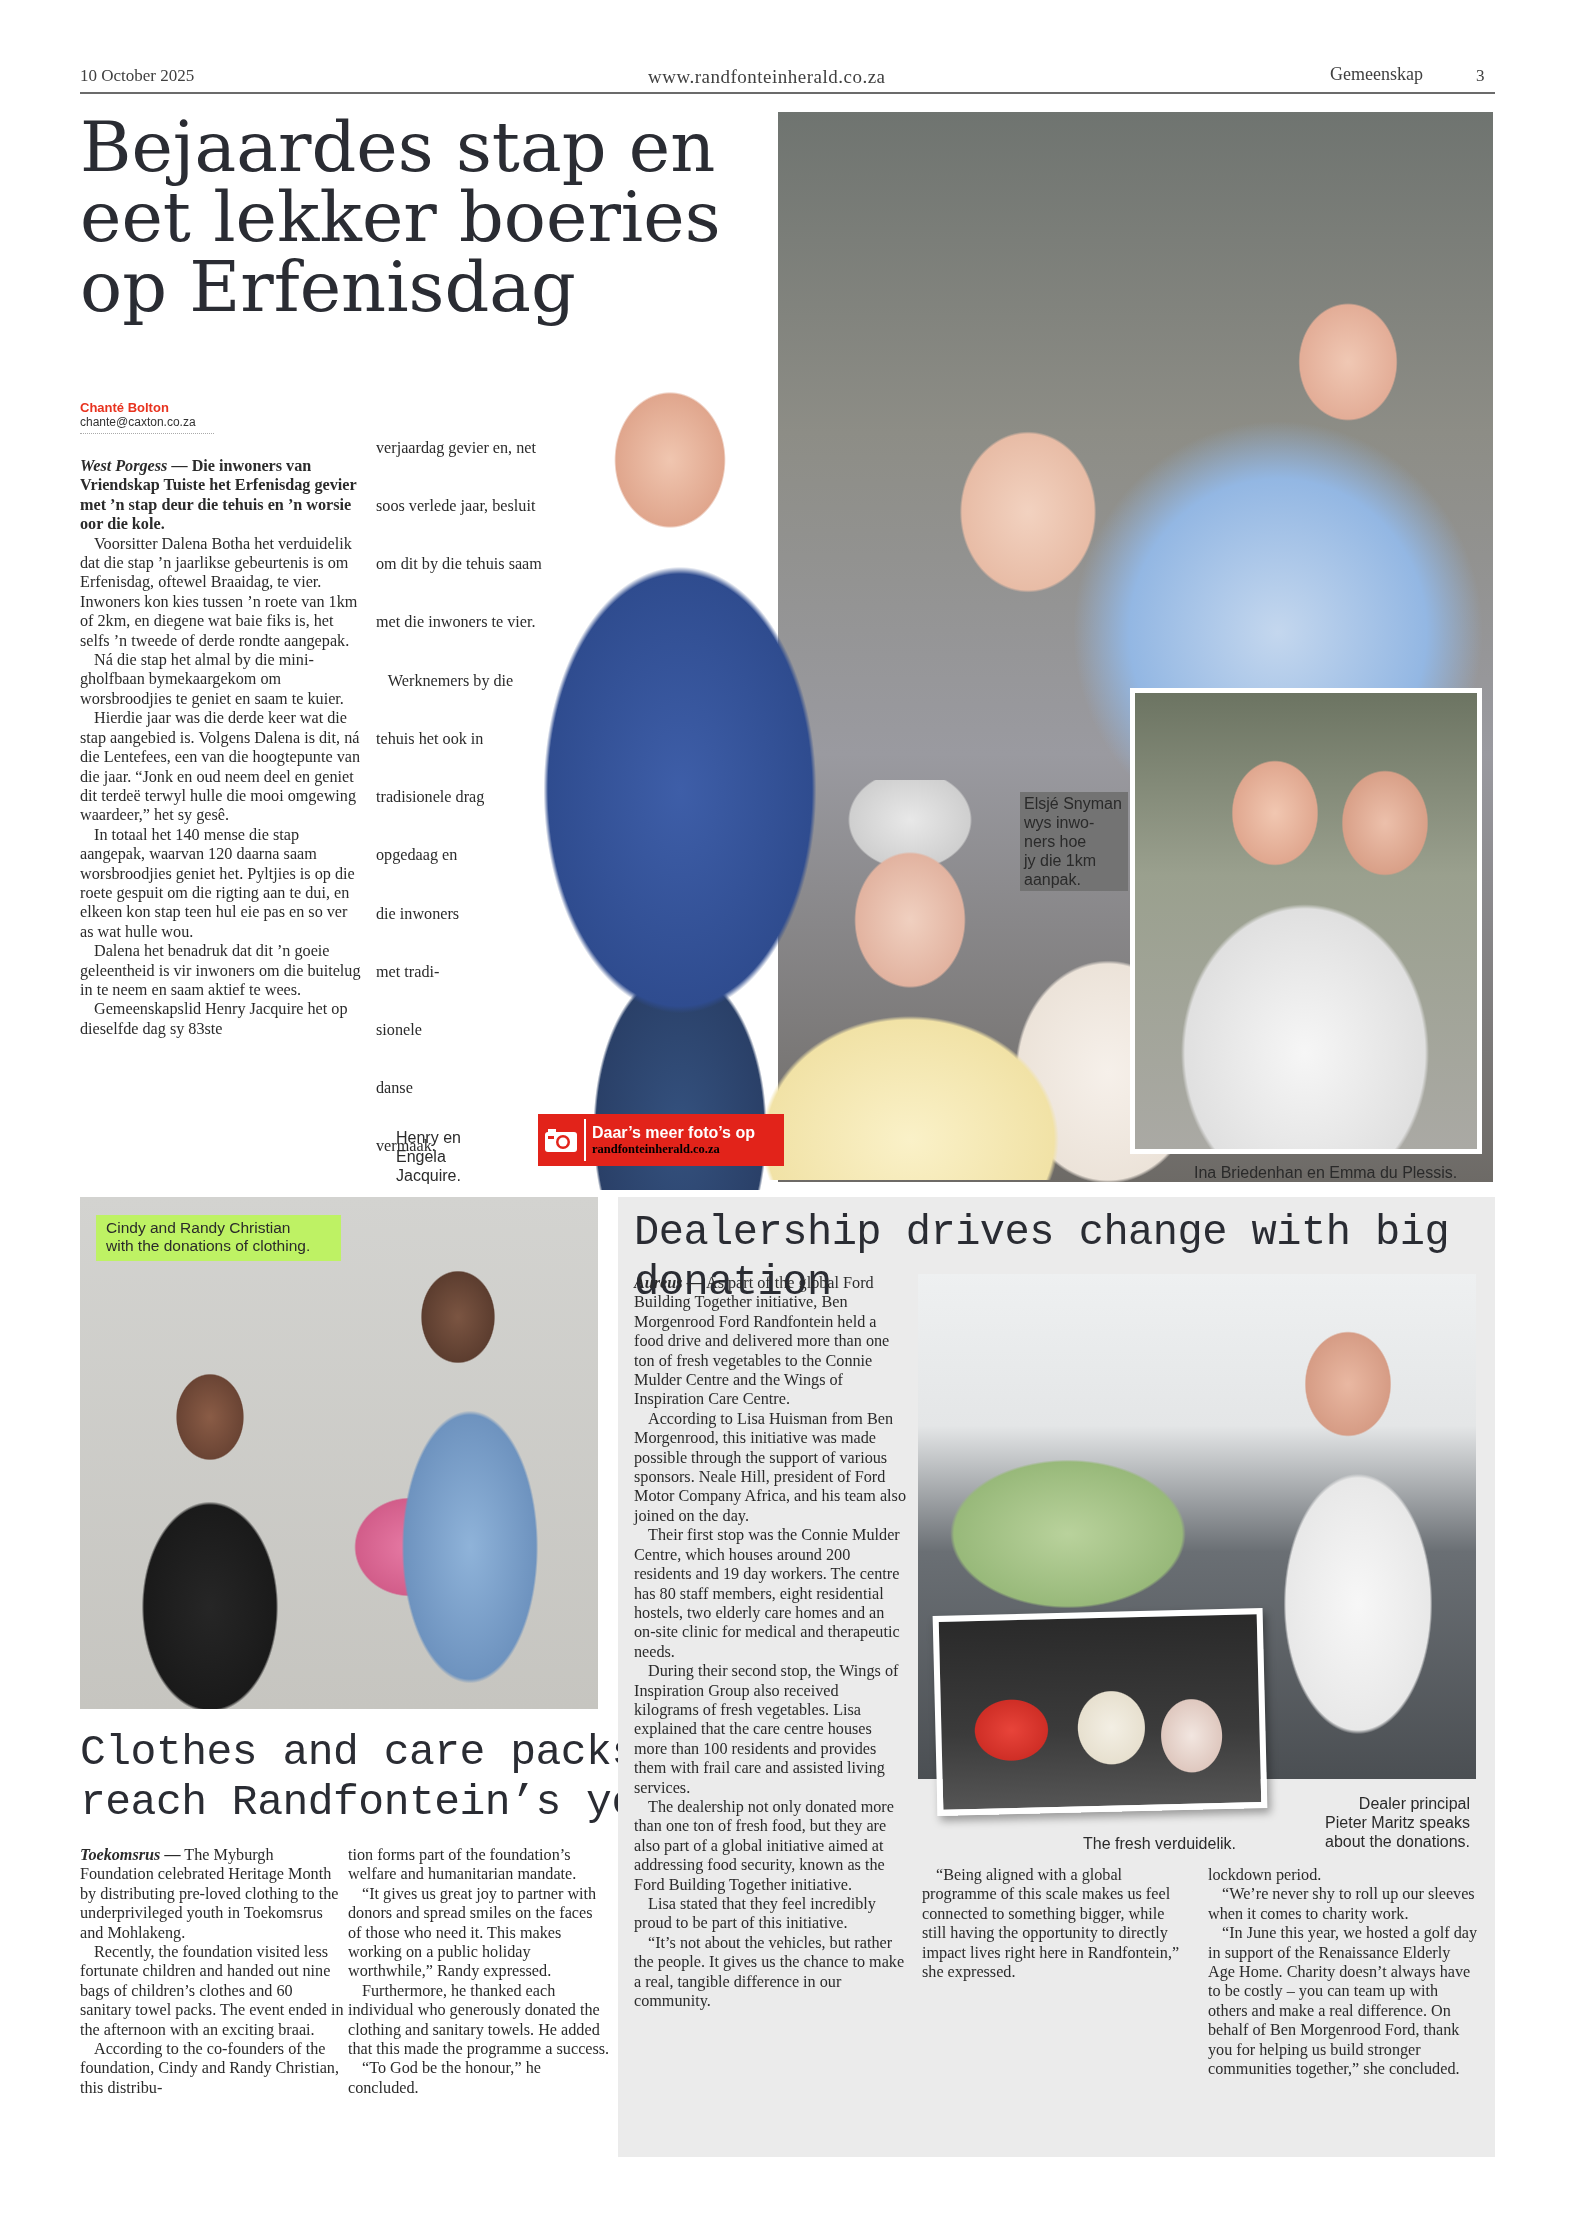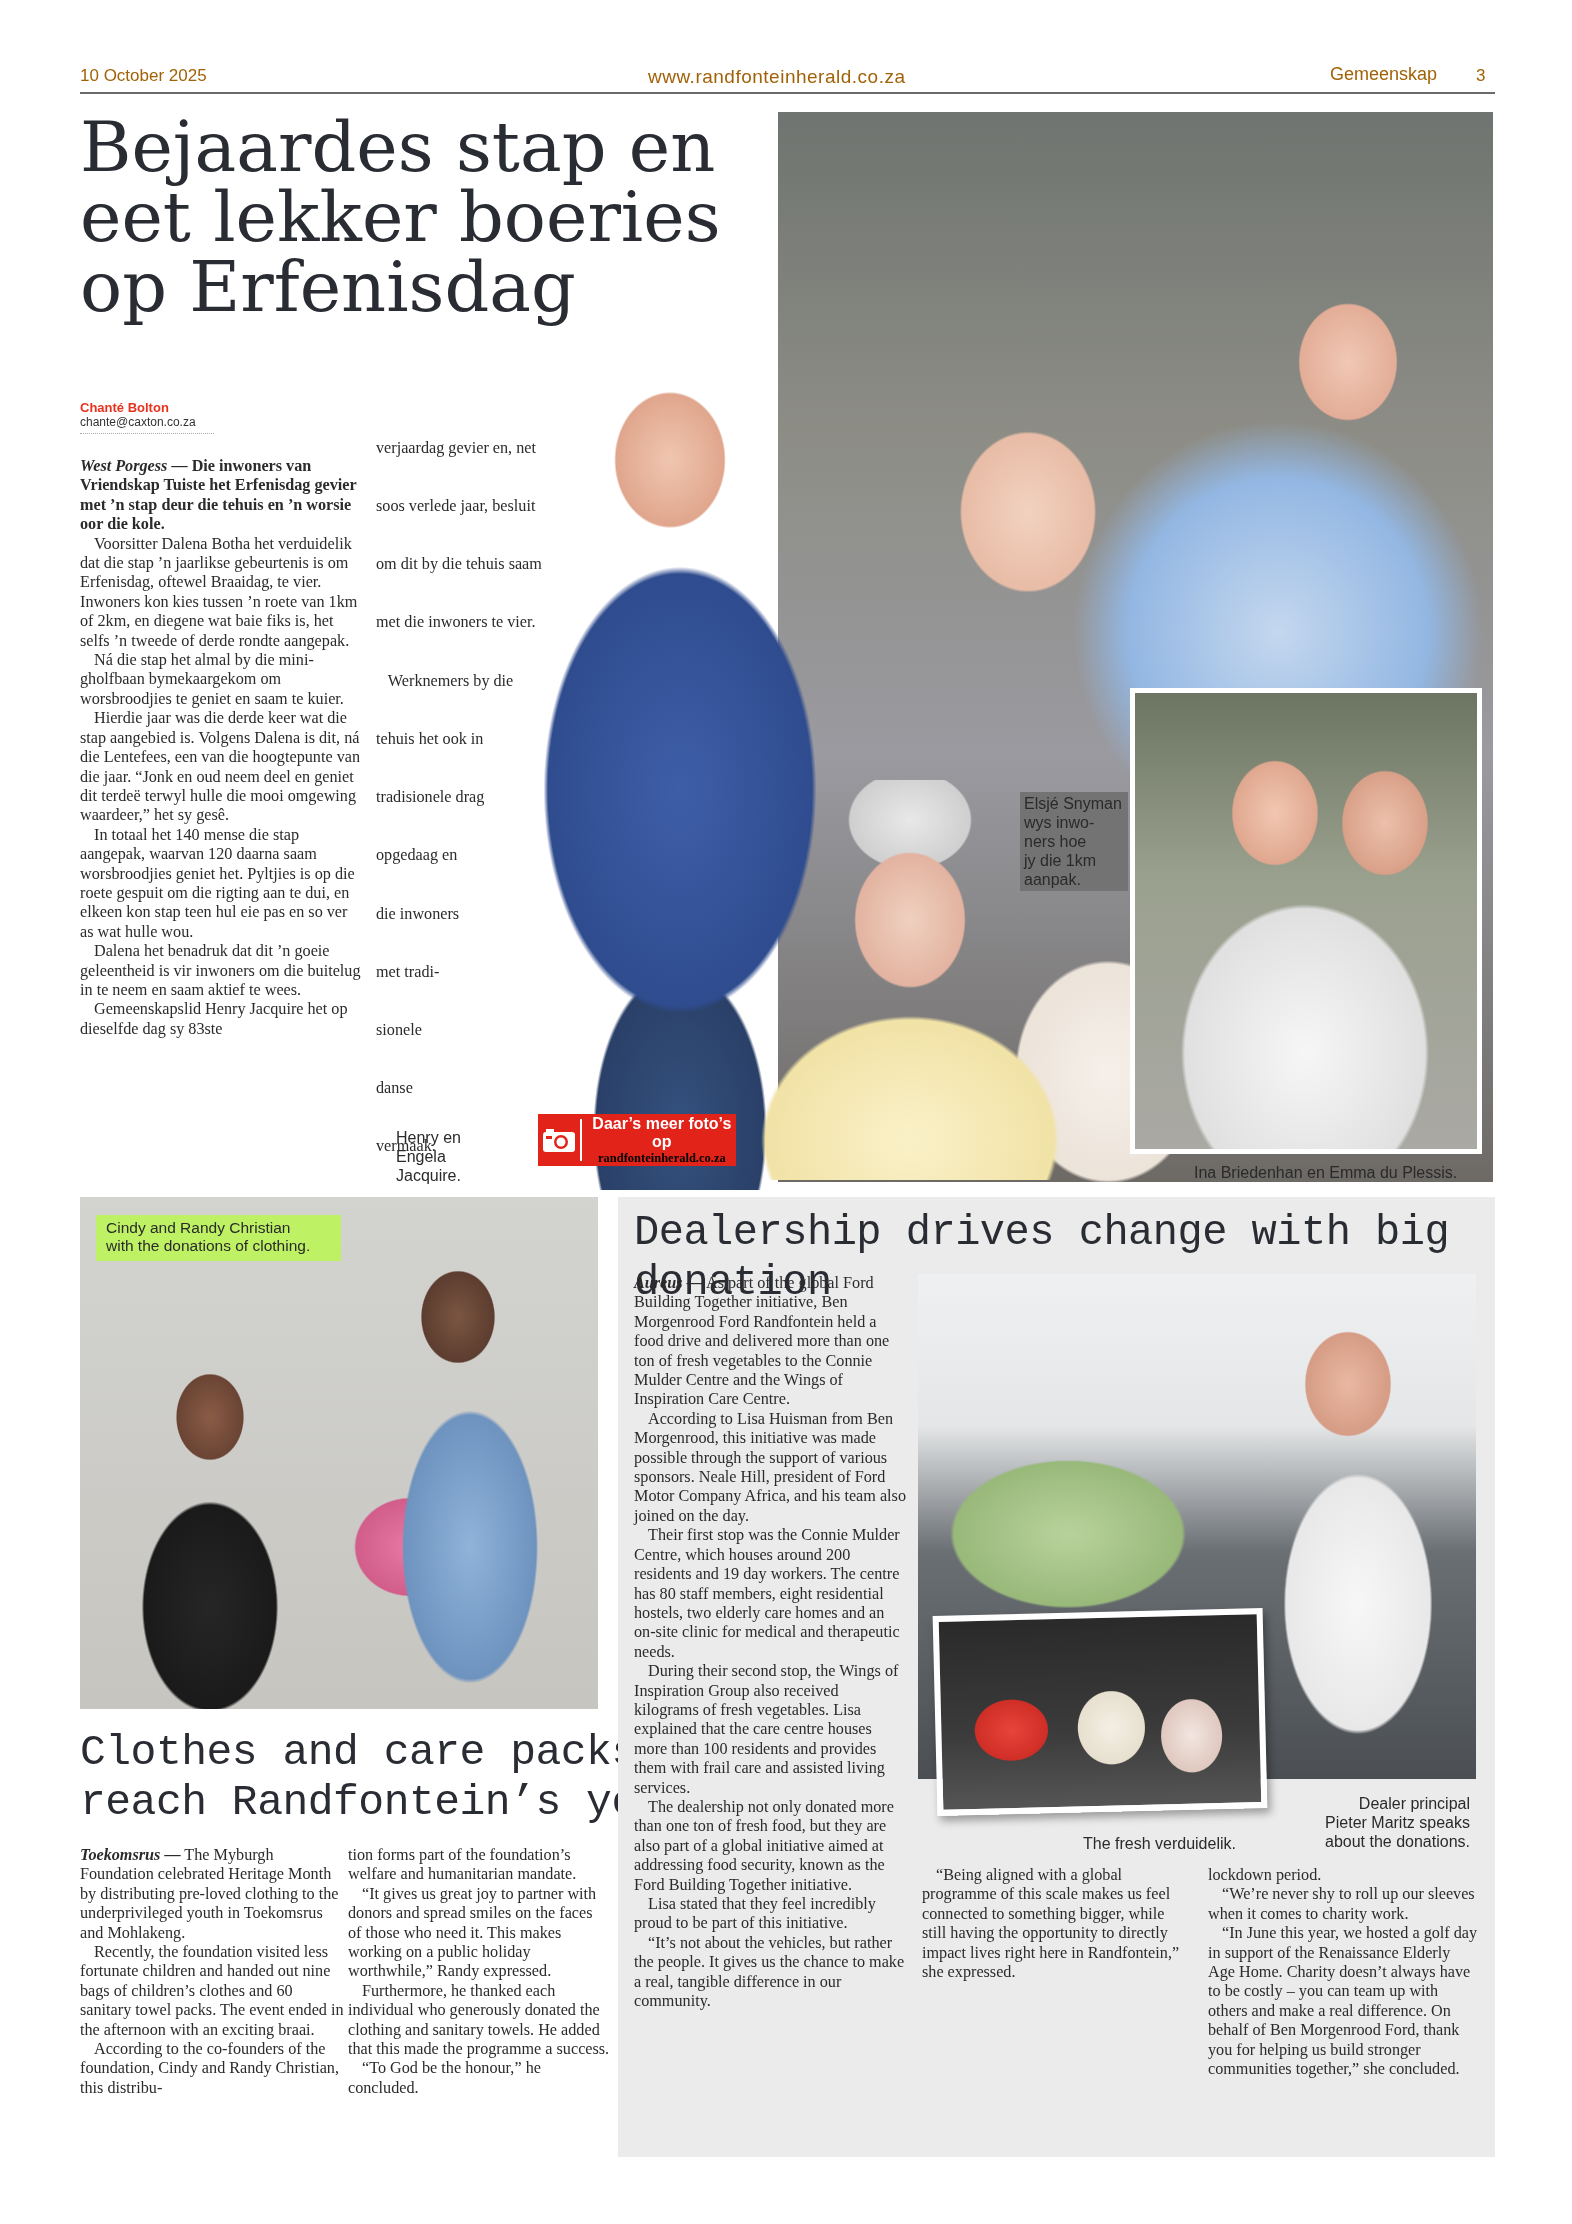--- a/index.html
+++ b/index.html
@@ -1,21 +1,21 @@
 <!DOCTYPE html>
 <html><head>
 <meta charset="utf-8">
 <style>
   * { box-sizing: border-box; margin: 0; padding: 0; }
   html, body { width: 1572px; height: 2224px; background: #ffffff; overflow: hidden; }
   body { position: relative; font-family: "Liberation Serif", serif; color: #2b2b2b; }
   .abs { position: absolute; }
 
   
-  .hdr { font-family: Liberation Sans, sans-serif; font-size: 17px; color: #a16207; }
+  .hdr { font-family: Liberation Serif, serif; font-size: 17px; color: #404040; }
   .hdr-rule { left: 80px; top: 92px; width: 1415px; height: 2px; background: #6b6b6b; }
 
   
   .hl-serif { font-family: "DejaVu Serif", "Liberation Serif", serif; color: #2a2c33; font-weight: normal; }
   .hl-sans { font-family: Liberation Mono, monospace; color: #2a2c33; font-weight: normal; letter-spacing: -0.5px; }
 
   .byline-name { font-family: "Liberation Sans", sans-serif; font-weight: bold; color: #e8321e; font-size: 13px; }
   .byline-mail { font-family: "Liberation Sans", sans-serif; color: #333; font-size: 12px; }
   .dotted { border-bottom: 1px dotted #aaa; }
 
@@ -72,21 +72,21 @@
   .ph-veg { left: 935px; top: 1612px; width: 330px; height: 200px; border: 6px solid #fff;
     transform: rotate(-1.4deg); box-shadow: 3px 5px 8px rgba(0,0,0,0.35);
     background:
       radial-gradient(ellipse 60px 50px at 70px 110px, #e8443a 0%, #cf2e26 60%, transparent 62%),
       radial-gradient(ellipse 55px 60px at 170px 110px, #f3efe4 0%, #e7e0cf 60%, transparent 62%),
       radial-gradient(ellipse 50px 60px at 250px 120px, #f2e6e0 0%, #dfc8bf 60%, transparent 62%),
       linear-gradient(180deg, #2a2a2a 0%, #3b3b3b 60%, #555 100%); }
 
   .gray-panel { left: 618px; top: 1197px; width: 877px; height: 960px; background: #ebebeb; }
 
-  .promo { left: 538px; top: 1114px; width: 198px; height: 52px; background: #e2231a; display: flex; align-items: center; text-align: center; }
+  .promo { left: 538px; top: 1114px; width: 246px; height: 52px; background: #e2231a; display: flex; align-items: center; }
   .promo .cam { width: 46px; height: 52px; display: flex; align-items: center; justify-content: center; }
   .promo .sep { width: 2px; height: 42px; background: #fff; margin-right: 6px; }
   .promo .t1 { font-family: "Liberation Sans", sans-serif; font-weight: bold; color: #fff; font-size: 16px; line-height: 18px; }
   .promo .t2 { font-family: Liberation Serif, serif; font-weight: bold; color: #000000; font-size: 12.5px; line-height: 15px; }
 
   .cap-box { left: 96px; top: 1215px; width: 245px; height: 46px; background: #bef264; padding: 4px 10px; }
 </style>
 </head>
 <body>
 

